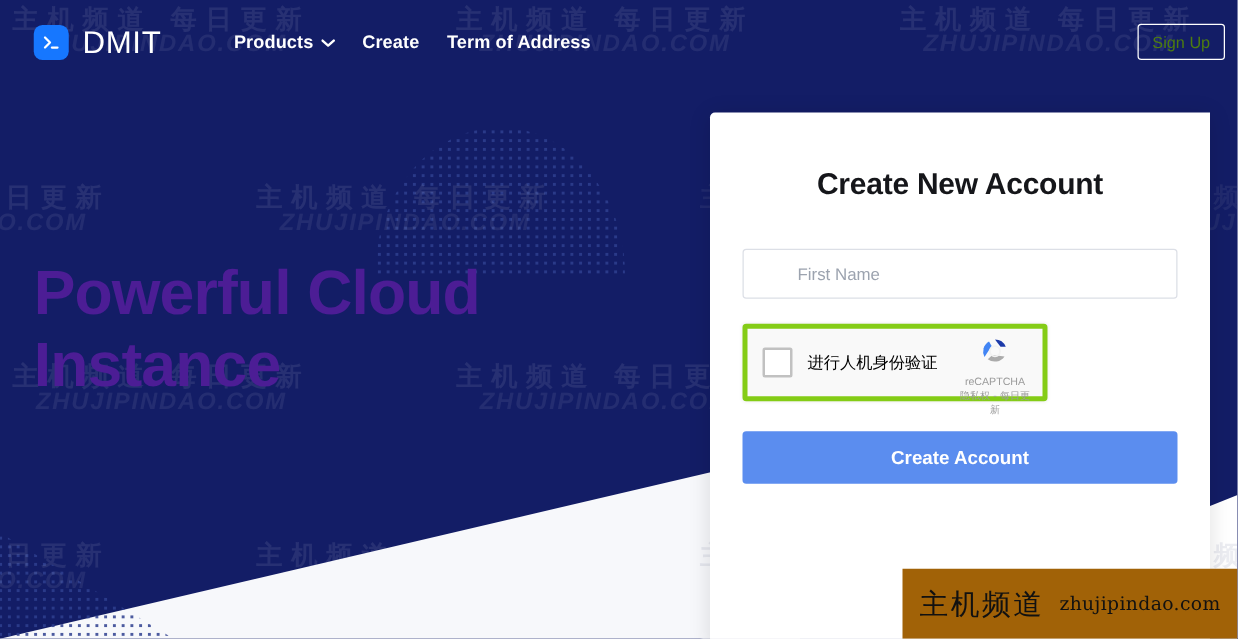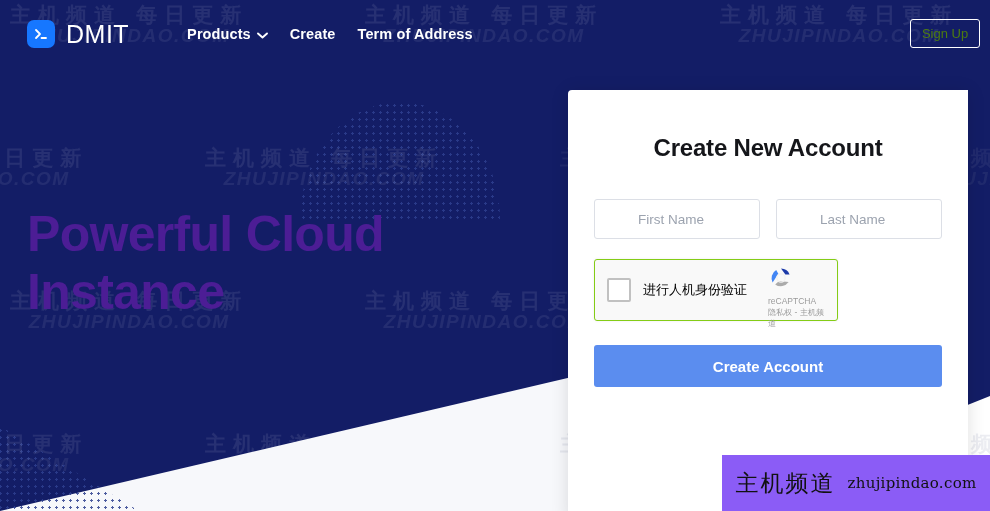--- a/index.html
+++ b/index.html
@@ -137,37 +137,37 @@
   }
   .txt-input::placeholder { color:#9ca3af; }
   .field-row .txt-input { flex:1;padding-left:43px; }
   .field-gap { margin-top:14px; }
 
   
   #recaptcha-widget {
     margin:20px 26px 0 26px;
     width:244px; height:62px;
     background:#f9f9f9;
-    border:1px solid #84cc16; border-radius:3px;
+    border:4px solid #84cc16; border-radius:3px;
     display:flex; align-items:center;
     position:relative;
     box-shadow:0 0 3px rgba(0,0,0,.07);
   }
   #recaptcha-checkbox {
     width:24px; height:24px; margin-left:12px;
     background:#fff; border:2px solid #c1c1c1; border-radius:2px;
     cursor:pointer; flex:0 0 auto;
   }
   #recaptcha-label {
     margin-left:12px; font-size:13px; color:#000;
     font-family:"DejaVu Sans", sans-serif;
   }
   #recaptcha-brand {
     position:absolute; right:7px; top:5px;
-    width:62px; 
+    width:62px; text-align:center;
   }
   #recaptcha-brand-name {
     font-size:8.5px; color:#9b9b9b; margin-top:1px;
     font-family:"Liberation Sans", sans-serif;
   }
   #recaptcha-terms {
     font-size:8px; color:#9b9b9b; margin-top:1px;
     font-family:"DejaVu Sans", sans-serif;
   }
 
@@ -176,21 +176,21 @@
     width:348px; height:42px;
     background:#5b8def; border:none; border-radius:3px;
     color:#fff; font-size:15px; font-weight:700; cursor:pointer;
     font-family:"Liberation Sans", sans-serif;
   }
 
   
   #wm-badge {
     position:absolute; right:0; bottom:0;
     width:268px; height:56px;
-    background:#8b5cf6;
+    background:#a16207;
     display:flex; align-items:center; justify-content:center;
     gap:12px;
     z-index:30;
   }
   #wm-badge-cn {
     font-size:23px; color:#111; letter-spacing:2px;
     font-family:"DejaVu Sans", sans-serif;
   }
   #wm-badge-en {
     font-size:15px; color:#111; letter-spacing:.3px;
@@ -239,36 +239,35 @@
 <div id="hero-copy">
   <h1 id="hero-title">Powerful Cloud Instance</h1>
 </div>
 
 <div id="signup-card">
   <div id="card-title">Create New Account</div>
 
   <div id="signup-form">
     <div class="field-row">
       <input class="txt-input" type="text" placeholder="First Name" style="">
-      <input class="txt-input" type="text" placeholder="Last Name" style="">
     </div>
   </div>
 
   <div id="recaptcha-widget">
     <div id="recaptcha-checkbox"></div>
     <div id="recaptcha-label">进行人机身份验证</div>
     <div id="recaptcha-brand">
       <svg width="26" height="26" viewBox="0 0 26 26">
         <path d="M13 3.6 A9.4 9.4 0 0 1 21.6 9.4 L17.4 9.4 Z" fill="#1c3aa9"></path>
         <path d="M4.6 17.6 A9.4 9.4 0 0 1 8.2 5.1 L10.3 8.8 Z" fill="#4285f4"></path>
         <path d="M20.6 17.1 A9.4 9.4 0 0 1 7.2 19.4 L11 15.9 Z" fill="#ababab"></path>
         <circle cx="13" cy="13" r="4.1" fill="none" stroke="#f2f2f2" stroke-width="1.4"></circle>
       </svg>
       <div id="recaptcha-brand-name">reCAPTCHA</div>
-      <div id="recaptcha-terms">隐私权 - 主机频道</div>
+      <div id="recaptcha-terms">隐私权 - 每日更新</div>
     </div>
   </div>
 
   <button id="create-account-button">Create Account</button>
 </div>
 
 <div id="watermark-layer">
     <div class="wm-tile" style="left: 10px; top: 4px;">
       <div class="wm-cn">主机频道 每日更新</div>
       <div class="wm-en">ZHUJIPINDAO.COM</div>

